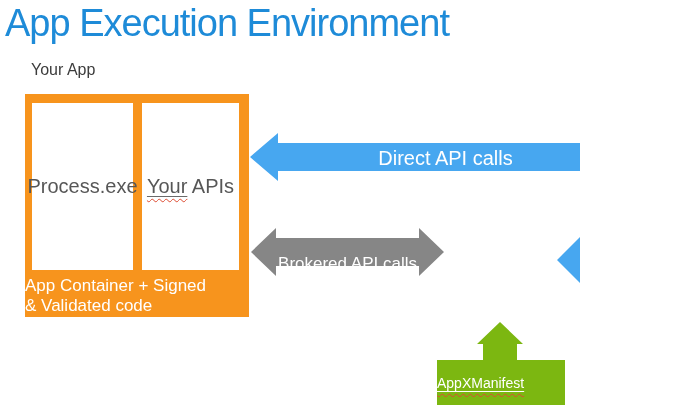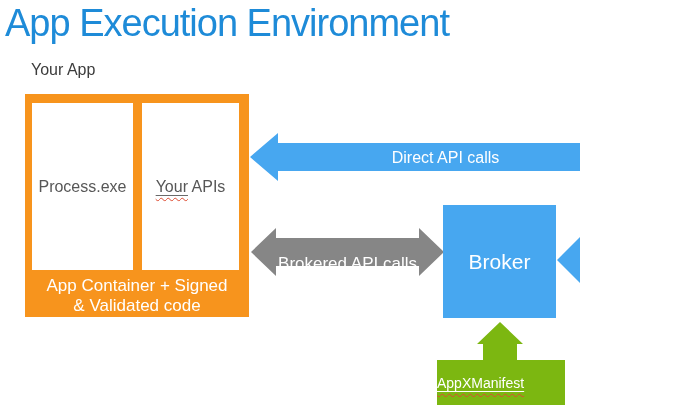--- a/index.html
+++ b/index.html
@@ -30,50 +30,49 @@
     position: absolute;
     left: 25px; top: 94px;
     width: 224px; height: 223px;
     background: var(--orange, #F7941D);
   }
   .white-box {
     position: absolute;
     top: 9px; height: 167px;
     background: #ffffff;
     display: flex; align-items: center; justify-content: center;
-    font-size: 16px;
+    font-size: 20px;
     color: var(--box-text-gray, #575757);
     white-space: nowrap;
   }
   .process-box { left: 7px;  width: 101px; }
   .winrt-box   { left: 117px; width: 97px; }
   .container-caption {
     position: absolute;
     left: 0; right: 0; top: 182px;
-    text-align: center;
     color: #ffffff;
     font-size: 17px;
     line-height: 1.18;
   }
   .arrow { position: absolute; }
   .fill-blue  { fill: var(--blue, #47A7F0); }
   .fill-gray  { fill: var(--gray, #868686); }
   .fill-green { fill: var(--green, #7CB711); }
   .arrow-direct   { left: 250px; top: 132px; }
   .arrow-brokered { left: 251px; top: 227px; }
   .arrow-small    { left: 557px; top: 235px; }
   .arrow-manifest { left: 477px; top: 322px; }
   .arrow-label {
     position: absolute;
     color: #ffffff;
     text-align: center;
     height: 24px; line-height: 24px;
     white-space: nowrap;
   }
-  .direct-label   { left: 250px; top: 146px; width: 391px; font-size: 16px; }
+  .direct-label   { left: 250px; top: 146px; width: 391px; font-size: 20px; }
   .brokered-label { left: 251px; top: 240px; width: 193px; font-size: 17px; margin-top: 12px; }
   .broker-box {
     position: absolute;
     left: 443px; top: 205px;
     width: 113px; height: 113px;
     background: var(--blue, #47A7F0);
     display: flex; align-items: center; justify-content: center;
     color: #ffffff; font-size: 21px;
   }
   .coreos-bar {
@@ -144,23 +143,20 @@
   <svg class="arrow arrow-direct" width="391" height="50" viewBox="0 0 391 50">
     <polygon class="fill-blue" points="0,25 28,1 28,11 363,11 363,1 391,25 363,49 363,39 28,39 28,49"></polygon>
   </svg>
   <div class="arrow-label direct-label">Direct API calls</div>
 
   <svg class="arrow arrow-brokered" width="193" height="50" viewBox="0 0 193 50">
     <polygon class="fill-gray" points="0,25 25,1 25,11 168,11 168,1 193,25 168,49 168,39 25,39 25,49"></polygon>
   </svg>
   <div class="arrow-label brokered-label">Brokered API calls</div>
 
-  <div class="broker-box">
-    <span>Broker</span>
-  </div>
 
   <svg class="arrow arrow-small" width="84" height="50" viewBox="0 0 84 50">
     <polygon class="fill-blue" points="0,25 24,1 24,11 60,11 60,1 84,25 60,49 60,39 24,39 24,49"></polygon>
   </svg>
 
   <div class="coreos-bar">
     <span class="vertical-text">Core OS</span>
   </div>
 
   <svg class="arrow arrow-manifest" width="46" height="38" viewBox="0 0 46 38">

